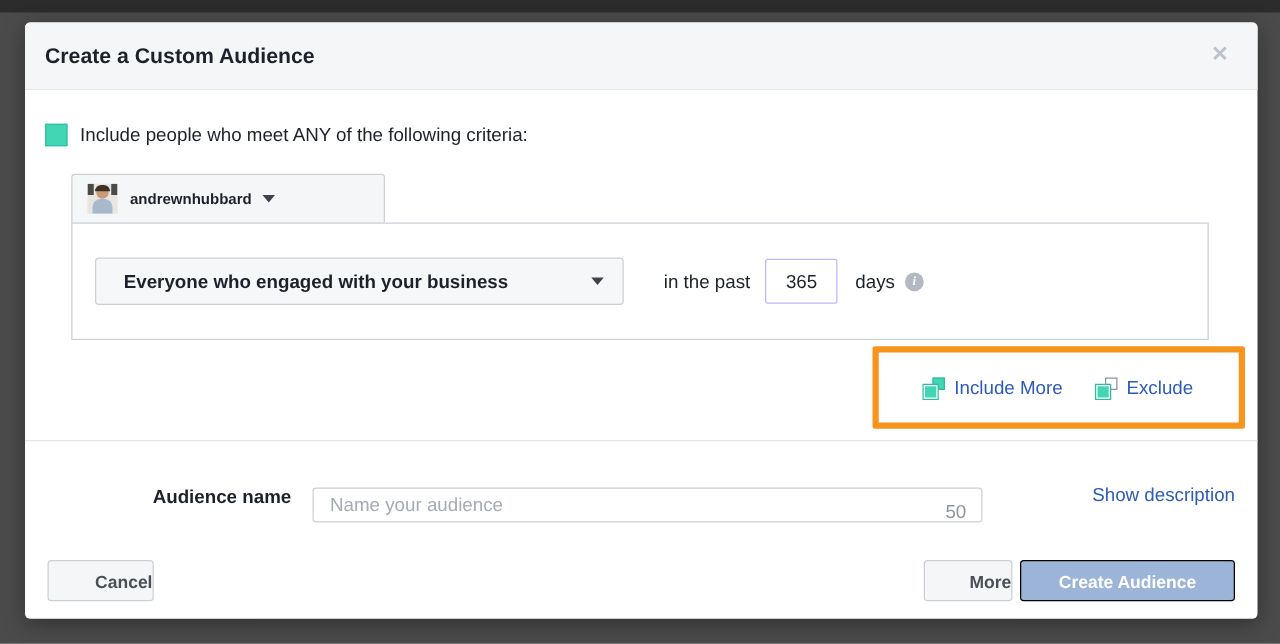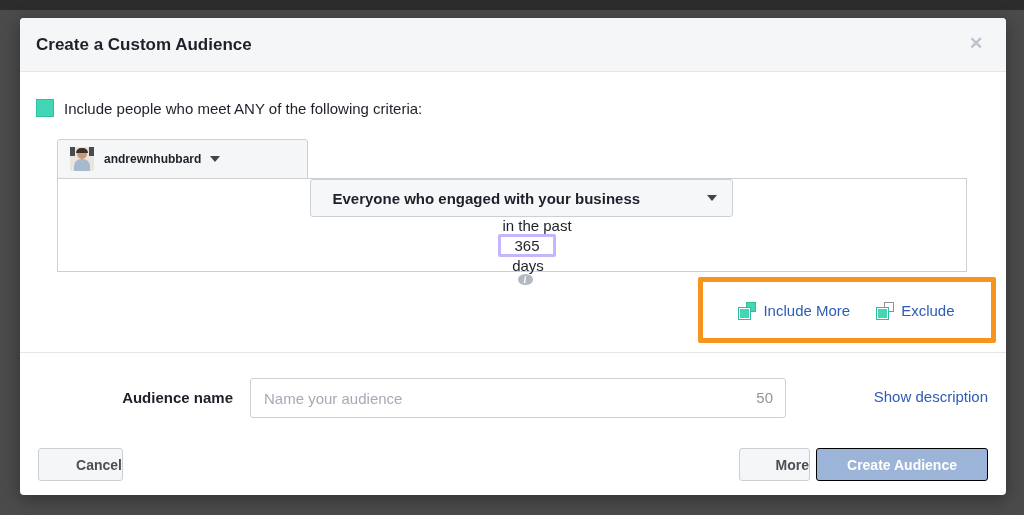--- a/index.html
+++ b/index.html
@@ -52,32 +52,32 @@
   .avatar .bar-l { left:0; } .avatar .bar-r { right:0; }
   .avatar .head { position:absolute; top:2px; left:7px; width:10px; height:10px; border-radius:50%; background:#c79b76; }
   .avatar .hair { position:absolute; top:1px; left:6px; width:12px; height:5px; border-radius:6px 6px 0 0; background:#3e3228; }
   .avatar .shirt { position:absolute; bottom:0; left:4px; width:16px; height:12px; border-radius:7px 7px 0 0; background:#a9b9cd; }
   .account-name { font-size:12px; font-weight:700; color:#1d2129; }
   .caret { width:0; height:0; border-left:5px solid transparent; border-right:5px solid transparent; border-top:6px solid #3f434a; margin-left:9px; }
 
   .criteria-box {
     position:absolute; left:37px; top:160px; width:910px; height:94px;
     background:#fff; border:1px solid #ccd0d5;
-    display:flex; align-items:center; padding-left:18px;flex-direction:column;
+    display:flex; align-items:center; padding-left:18px;
   }
   .engagement-dropdown {
     width:423px; height:38px; background:#f6f7f9; border:1px solid #ccd0d5; border-radius:3px;
     display:flex; align-items:center; justify-content:space-between;
     padding:0 15px 0 22px; cursor:pointer; flex:0 0 auto;
   }
   .engagement-label { font-size:15px; font-weight:700; color:#1d2129; }
   .rule-text { font-size:15px; color:#1d2129; }
   .past-text { margin-left:32px; }
   .days-input {
-    margin-left:12px; width:58px; height:36px; border:3px solid #c4b5fd; border-radius:2px;
+    margin-left:12px; width:58px; height:36px; border:1px solid #c4b5fd; border-radius:2px;
     font-family:"Liberation Sans", sans-serif; font-size:15px; color:#1d2129; text-align:center;
   }
   .days-text { margin-left:14px; }
   .info-icon {
     margin-left:8px; width:15px; height:15px; border-radius:50%; background:#b4b9c1;
     color:#fff; font-size:10px; font-weight:700; font-family:"Liberation Serif", serif; font-style:italic;
     display:inline-flex; align-items:center; justify-content:center; cursor:pointer;
   }
 
   .highlight-box {
@@ -93,21 +93,21 @@
   .sq-teal { background:#42d6b5; }
   .sq-back.sq-teal { border:1px solid #2fbd9e; }
   .sq-white { background:#fff; border:1px solid #8d929b; }
 
   .section-divider { position:absolute; left:0; top:334px; width:986px; height:1px; background:#e5e6e9; }
 
   .name-label {
     position:absolute; left:0; top:371px; width:213px; text-align:right;
     font-size:15px; font-weight:700; color:#1d2129;
   }
-  .name-input-wrap { position:absolute; left:230px; top:360px; width:536px; height:40px; }
+  .name-input-wrap { position:absolute; left:230px; top:372px; width:536px; height:28px; }
   .name-input {
     width:100%; height:100%; border:1px solid #ccd0d5; border-radius:3px;
     font-family:"Liberation Sans", sans-serif; font-size:15px; color:#1d2129;
     padding:0 44px 0 13px;
   }
   .name-input::placeholder { color:#a5abb5; }
   .char-count {
     position:absolute; right:13px; top:0; line-height:40px;
     font-size:15px; color:#90949c;
   }

